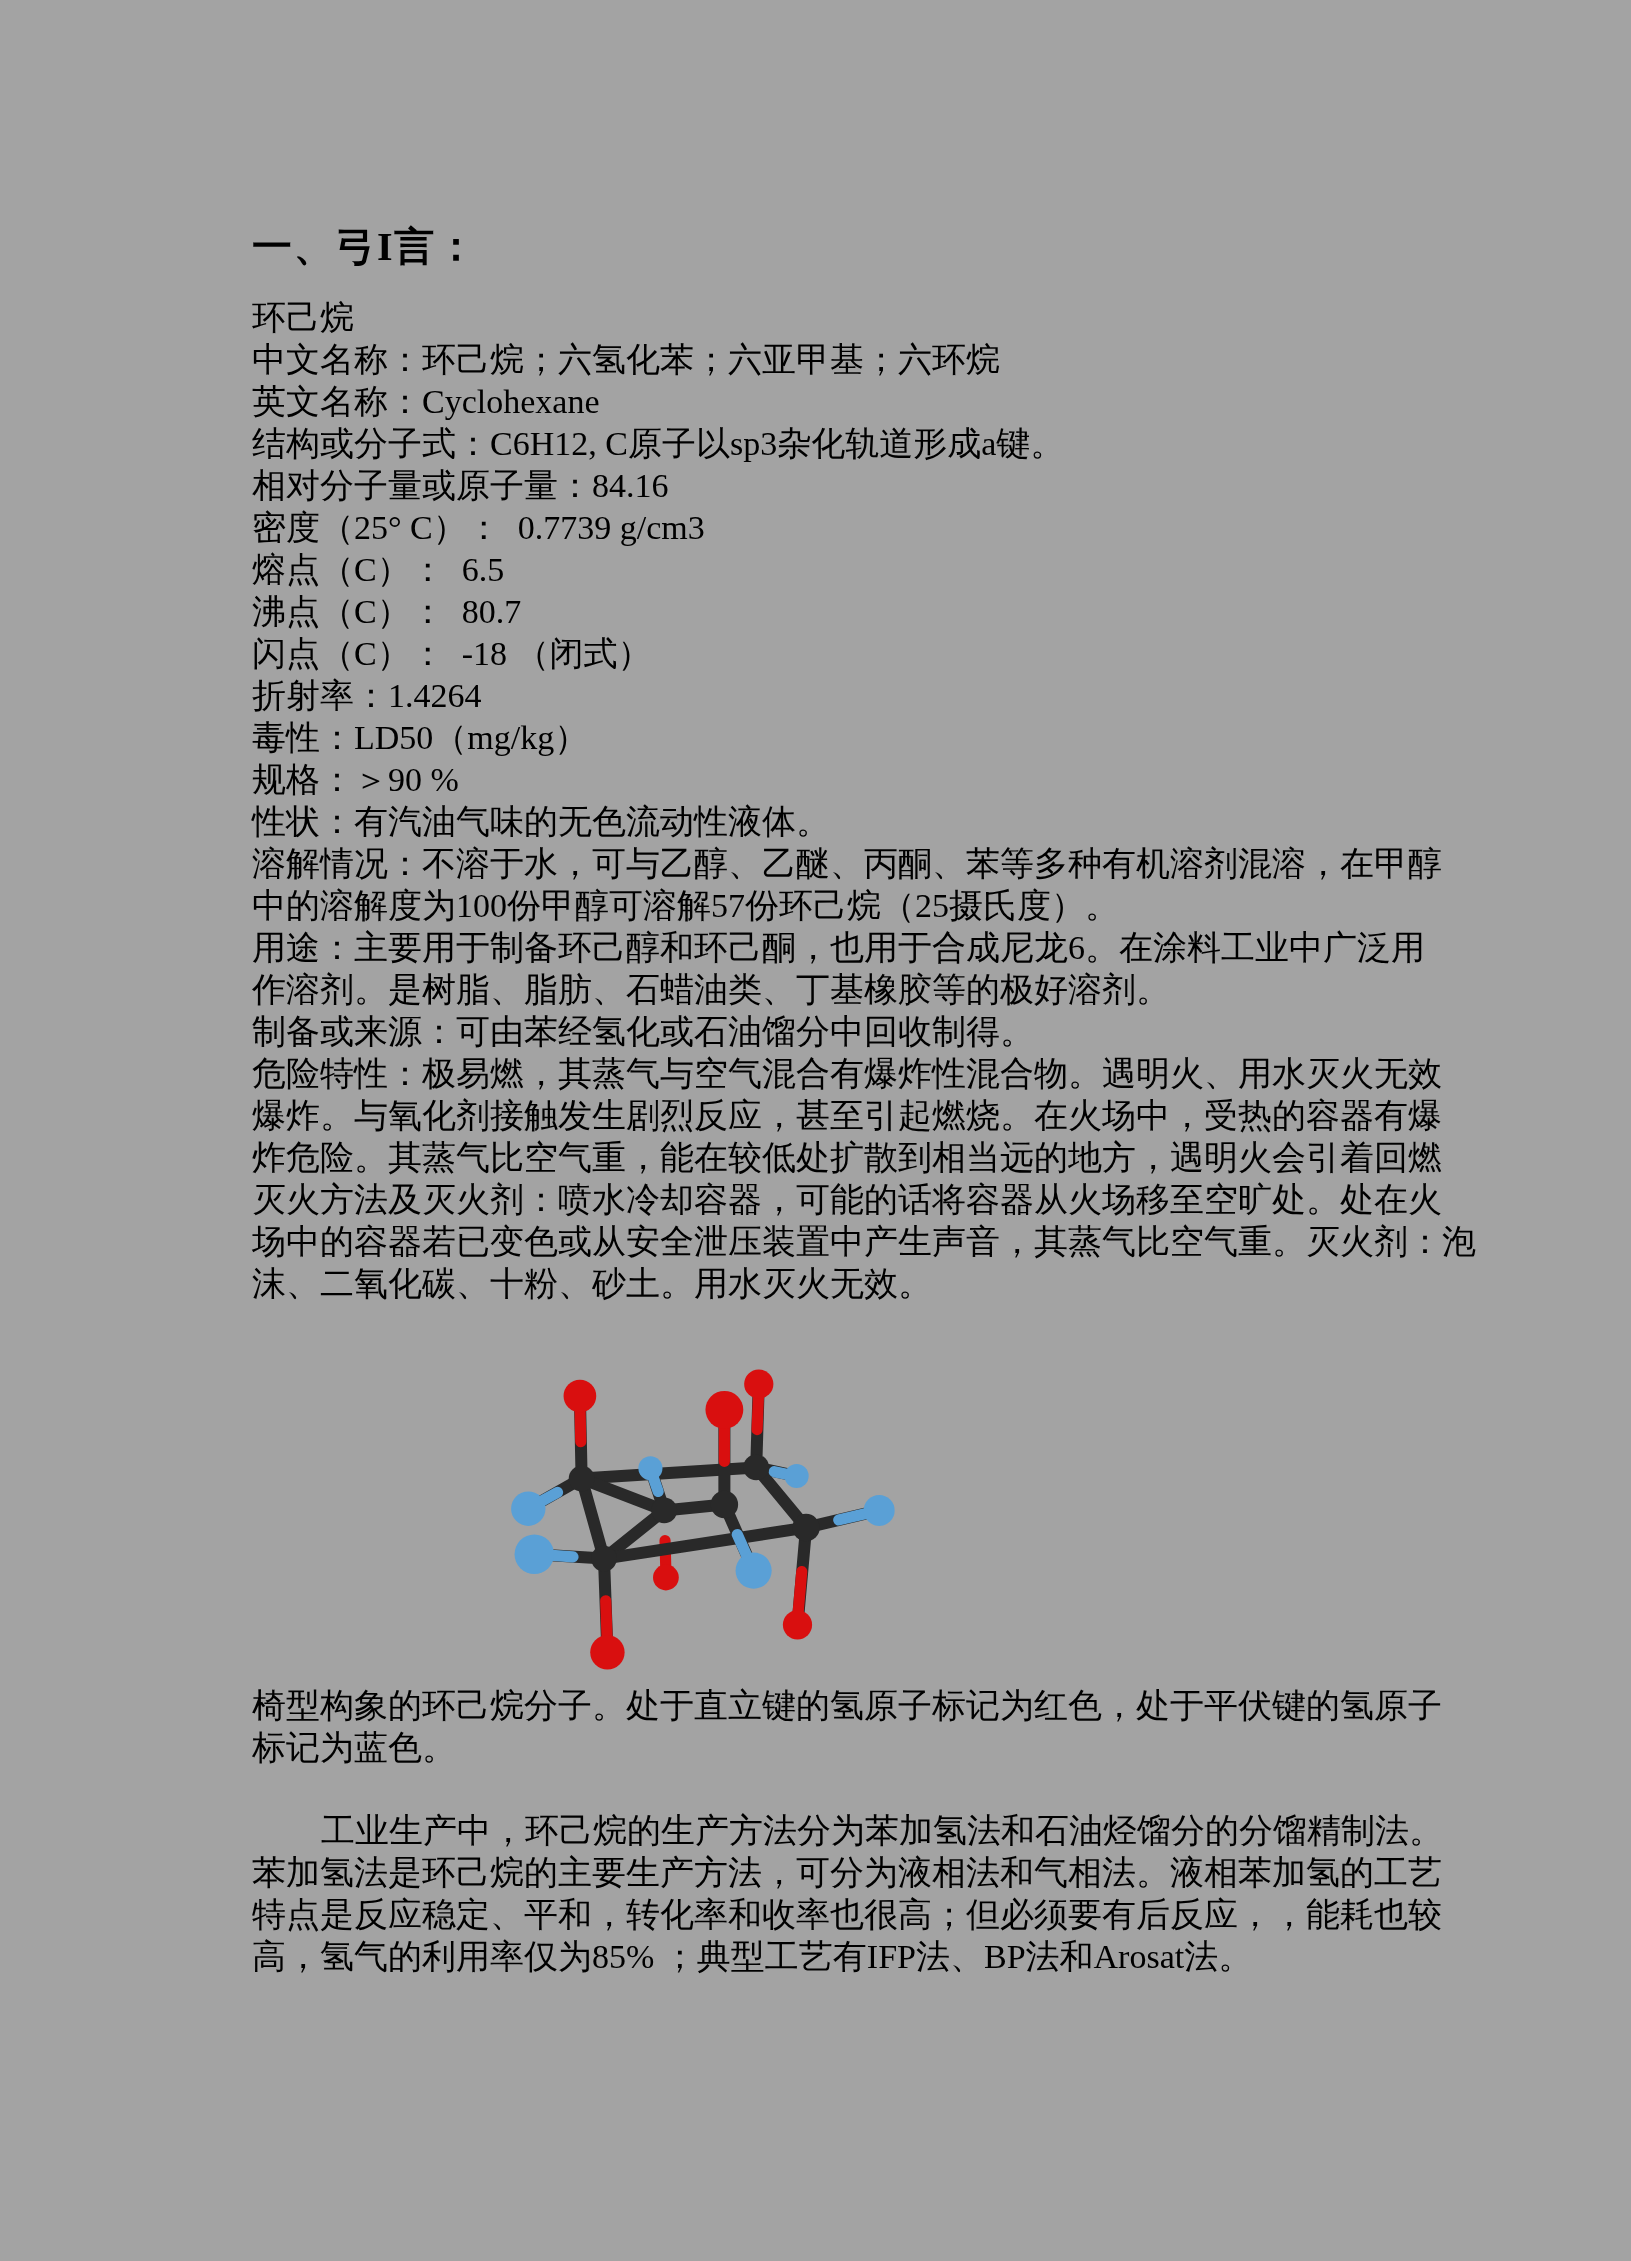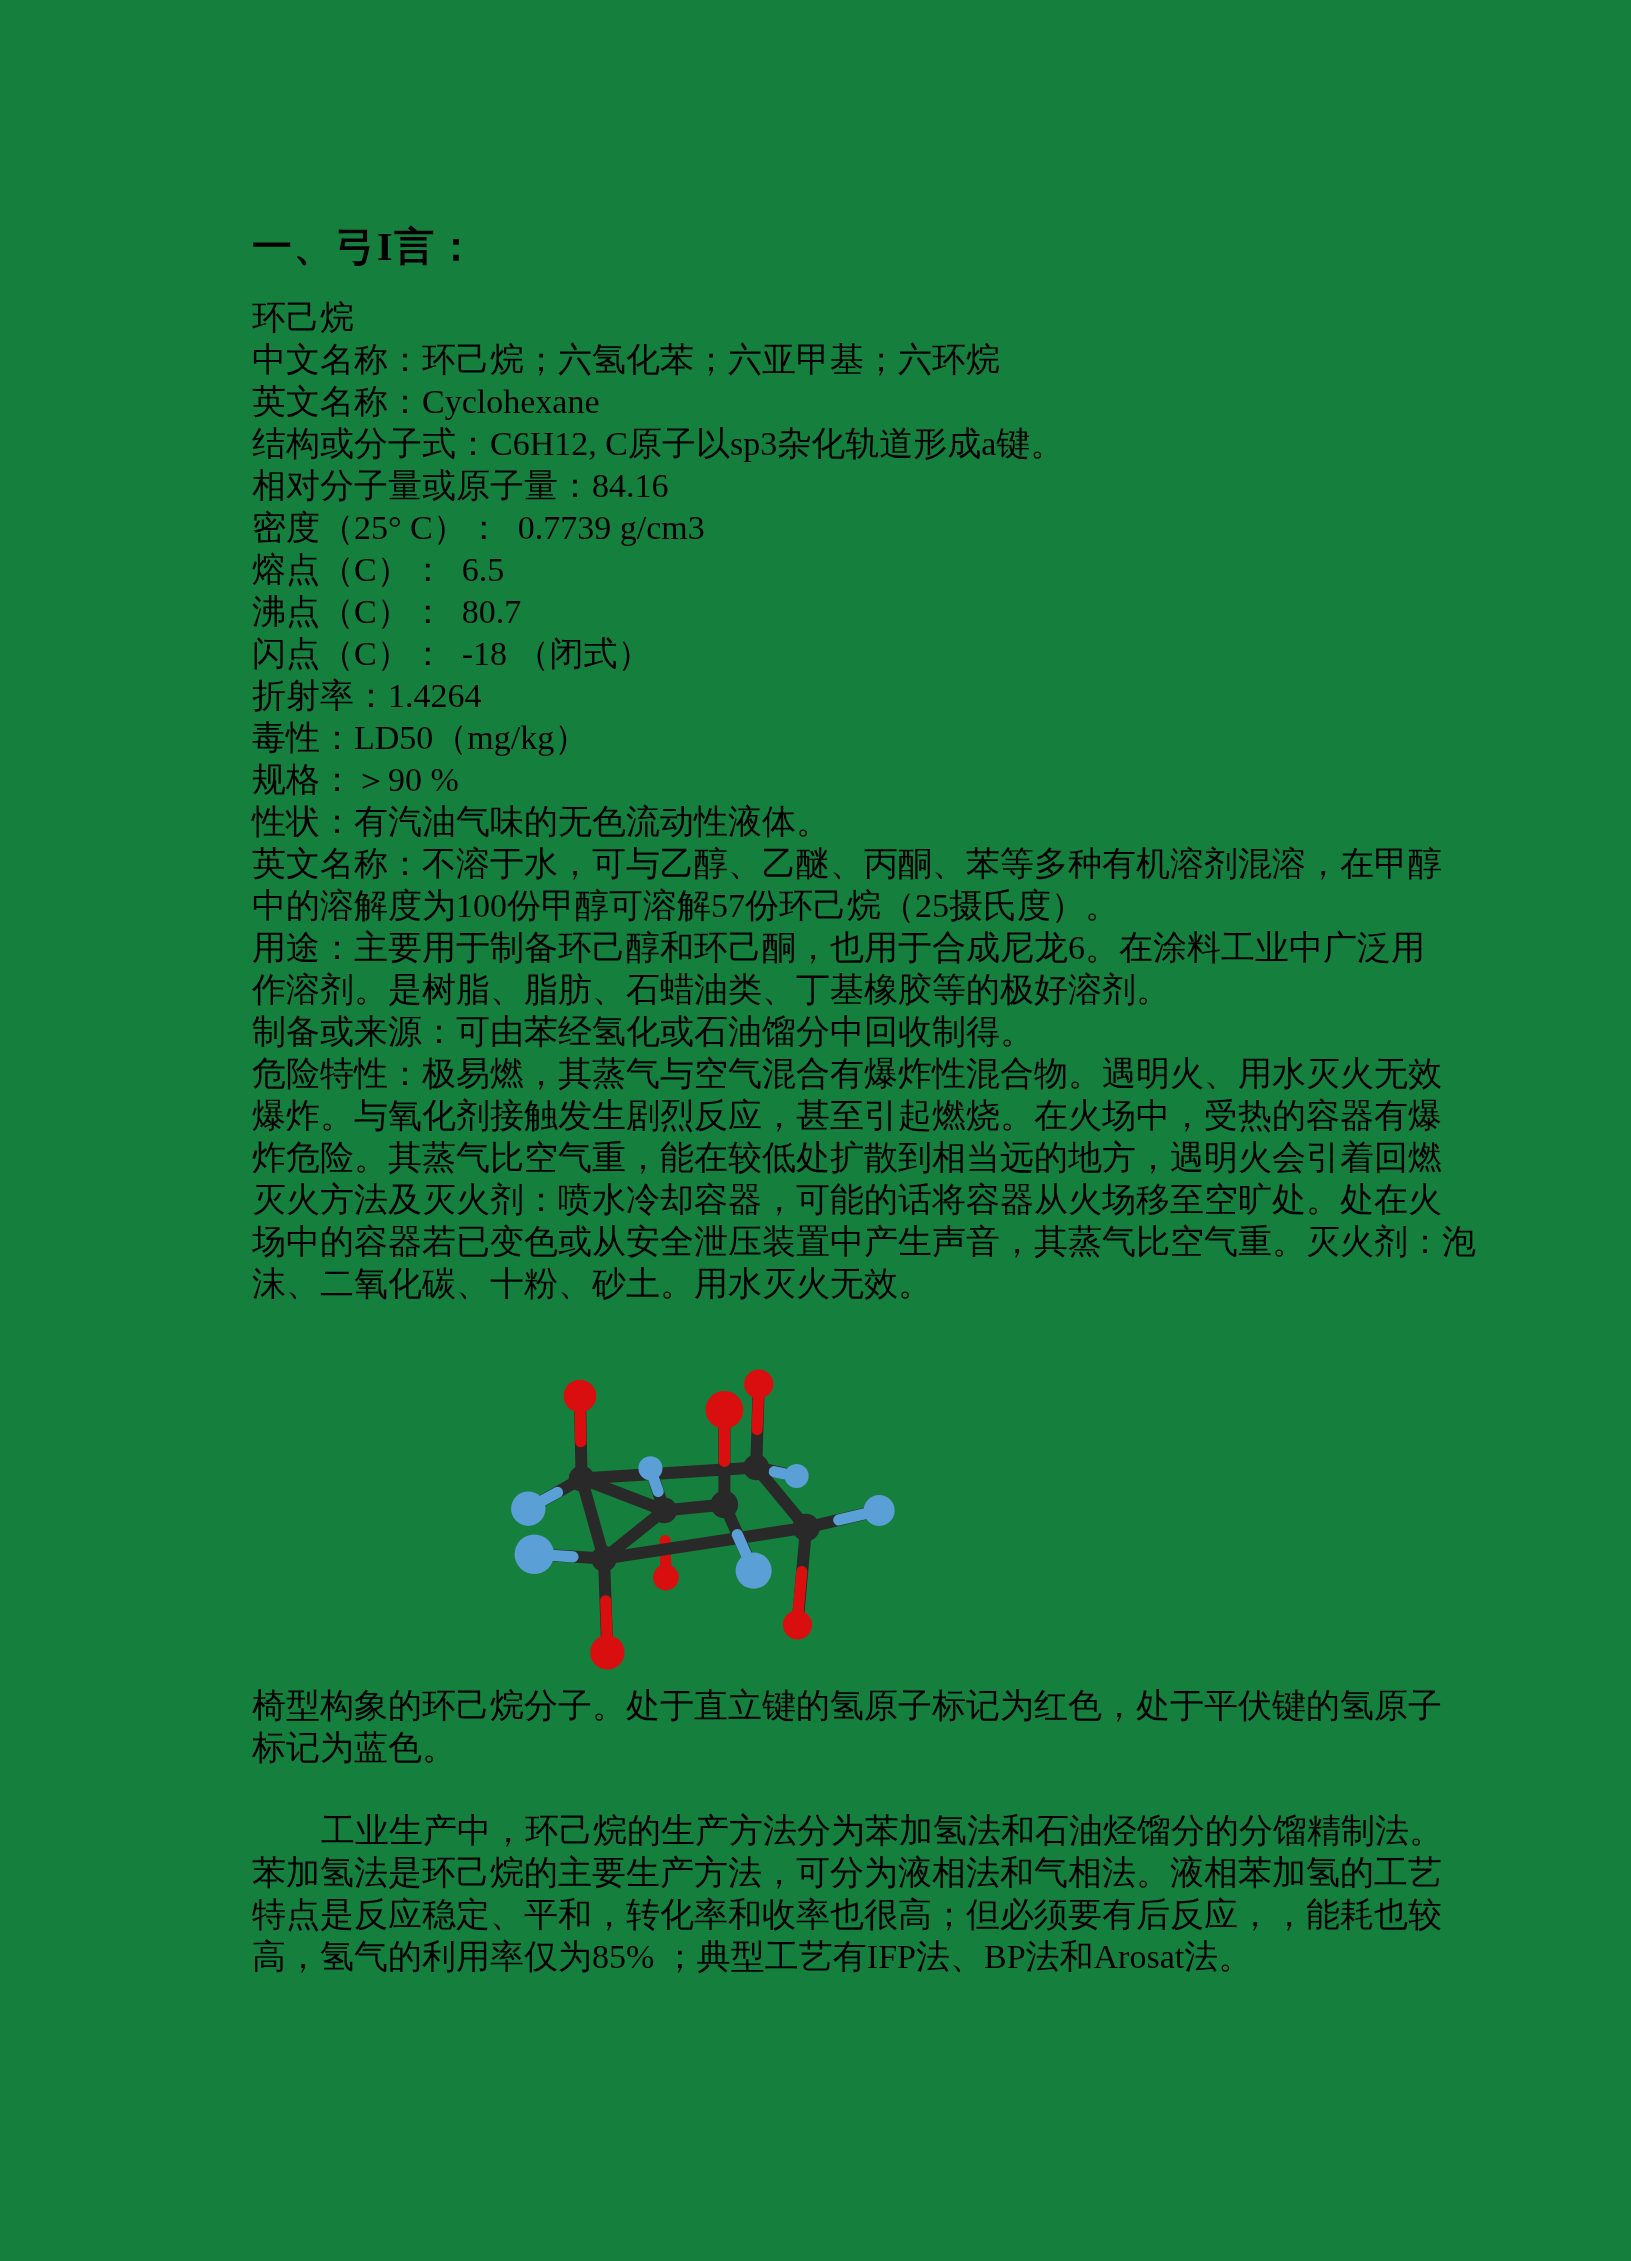--- a/index.html
+++ b/index.html
@@ -12,21 +12,21 @@
     height: 2261px;
     overflow: hidden;
     font-family: "Liberation Serif", "DejaVu Serif", serif;
     color: #000000;
   }
   .page {
     box-sizing: border-box;
     width: 1631px;
     height: 2261px;
     padding: 223px 198px 0 252px;
-    background: #15803d;
+    background: #a3a3a3;
   }
   .doc-heading {
     font-size: 40px;
     font-weight: bold;
     line-height: 48px;
     margin: 0 0 26px 0;
     letter-spacing: 1.7px;
     white-space: pre;
   }
   .body-line {
@@ -69,21 +69,21 @@
     <div class="body-line">结构或分子式：C6H12, C原子以sp3杂化轨道形成a键。</div>
     <div class="body-line">相对分子量或原子量：84.16</div>
     <div class="body-line">密度（25° C）：  0.7739 g/cm3</div>
     <div class="body-line">熔点（C）：  6.5</div>
     <div class="body-line">沸点（C）：  80.7</div>
     <div class="body-line">闪点（C）：  -18 （闭式）</div>
     <div class="body-line">折射率：1.4264</div>
     <div class="body-line">毒性：LD50（mg/kg）</div>
     <div class="body-line">规格：＞90 %</div>
     <div class="body-line">性状：有汽油气味的无色流动性液体。</div>
-    <div class="body-line">英文名称：不溶于水，可与乙醇、乙醚、丙酮、苯等多种有机溶剂混溶，在甲醇</div>
+    <div class="body-line">溶解情况：不溶于水，可与乙醇、乙醚、丙酮、苯等多种有机溶剂混溶，在甲醇</div>
     <div class="body-line">中的溶解度为100份甲醇可溶解57份环己烷（25摄氏度）。</div>
     <div class="body-line">用途：主要用于制备环己醇和环己酮，也用于合成尼龙6。在涂料工业中广泛用</div>
     <div class="body-line">作溶剂。是树脂、脂肪、石蜡油类、丁基橡胶等的极好溶剂。</div>
     <div class="body-line">制备或来源：可由苯经氢化或石油馏分中回收制得。</div>
     <div class="body-line">危险特性：极易燃，其蒸气与空气混合有爆炸性混合物。遇明火、用水灭火无效</div>
     <div class="body-line">爆炸。与氧化剂接触发生剧烈反应，甚至引起燃烧。在火场中，受热的容器有爆</div>
     <div class="body-line">炸危险。其蒸气比空气重，能在较低处扩散到相当远的地方，遇明火会引着回燃</div>
     <div class="body-line">灭火方法及灭火剂：喷水冷却容器，可能的话将容器从火场移至空旷处。处在火</div>
     <div class="body-line">场中的容器若已变色或从安全泄压装置中产生声音，其蒸气比空气重。灭火剂：泡</div>
     <div class="body-line">沫、二氧化碳、十粉、砂土。用水灭火无效。</div>

